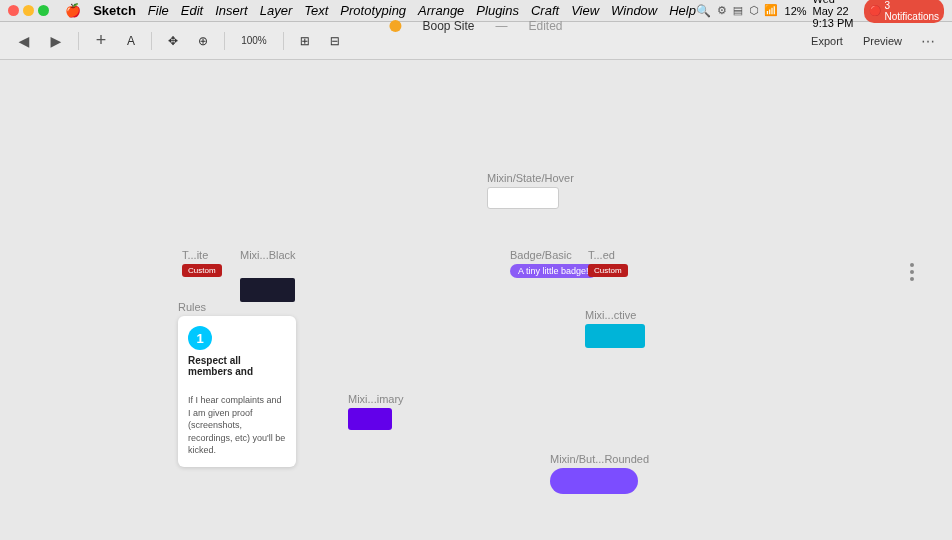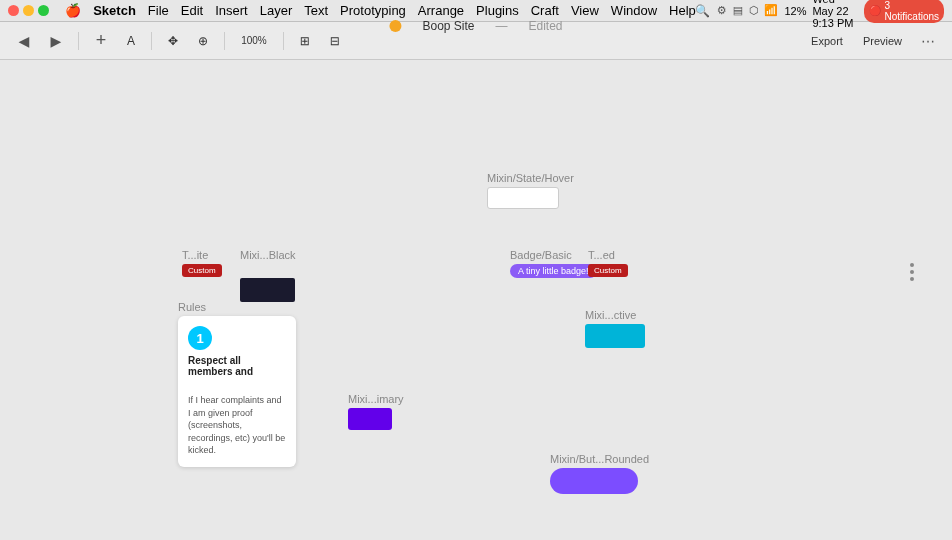--- a/index.html
+++ b/index.html
@@ -31,20 +31,21 @@
       align-items: center;
       gap: 12px;
     }
     .menubar-app-name {
       font-weight: 700;
       font-size: 13px;
     }
     .menubar-item {
       font-size: 13px;
       color: #000;
+      font-style: italic;
     }
     .menubar-right {
       display: flex;
       align-items: center;
       gap: 6px;
       font-size: 11px;
     }
     .menubar-center {
       position: absolute;
       left: 50%;

